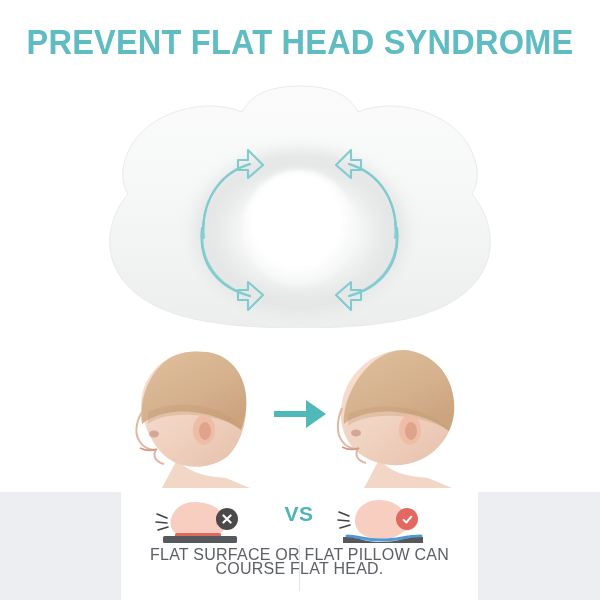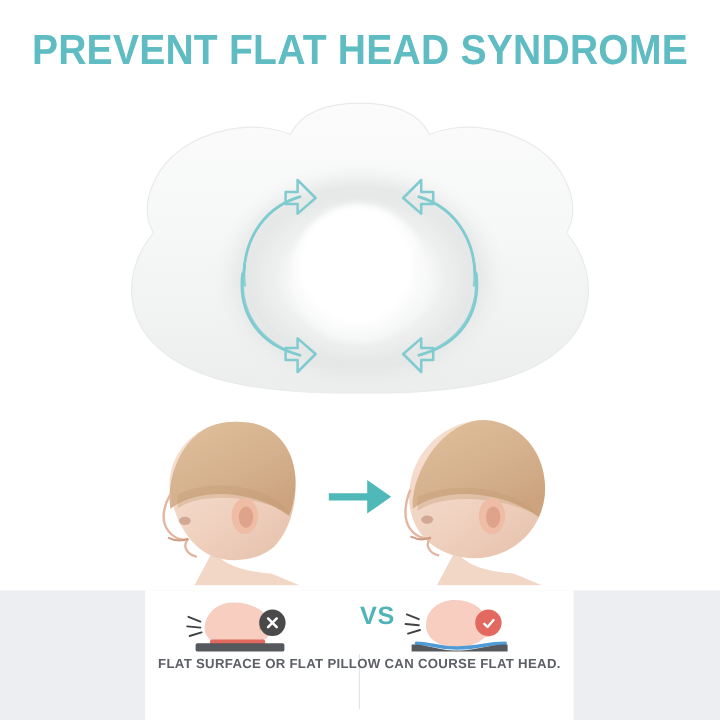--- a/index.html
+++ b/index.html
@@ -41,30 +41,30 @@
   .cmp-row{position:absolute;left:121px;top:494px;width:357px;height:50px;}
   .cmp-icon{position:absolute;top:0;width:112px;height:50px;}
   .cmp-icon svg{display:block;width:112px;height:50px;}
   .cmp-left{left:28px;}
   .cmp-right{left:208px;}
   .badge{position:absolute;top:14px;width:22px;height:22px;border-radius:50%;
     display:flex;align-items:center;justify-content:center;}
   .badge svg{display:block;}
   .badge-x{left:95px;background:#4A4A4A;}
   .badge-check{left:275px;background:#E3685F;}
-  .vs{position:absolute;left:148px;top:8px;width:60px;text-align:right;
+  .vs{position:absolute;left:148px;top:8px;width:60px;text-align:center;
     font-size:21px;font-weight:700;color:#4FB3B8;letter-spacing:.5px;}
 
   .divider{position:absolute;left:299px;top:545px;width:1px;height:46px;background:#E2E4E8;}
 
   .captions{position:absolute;left:121px;top:548px;width:357px;height:48px;
     display:flex;}
   .caption{flex:1;text-align:center;padding:0 6px;box-sizing:border-box;}
-  .caption p{margin:0;font-size:11px;line-height:13.5px;color:#5C5F66;
-    letter-spacing:.25px;font-weight:700;}
+  .caption p{margin:0;font-size:16px;line-height:13.5px;color:#5C5F66;
+    letter-spacing:.25px;font-weight:400;}
 </style>
 </head>
 <body>
 
 <div class="page">
 
   <div class="title-bar">
     <div class="title">PREVENT FLAT HEAD SYNDROME</div>
   </div>
 

